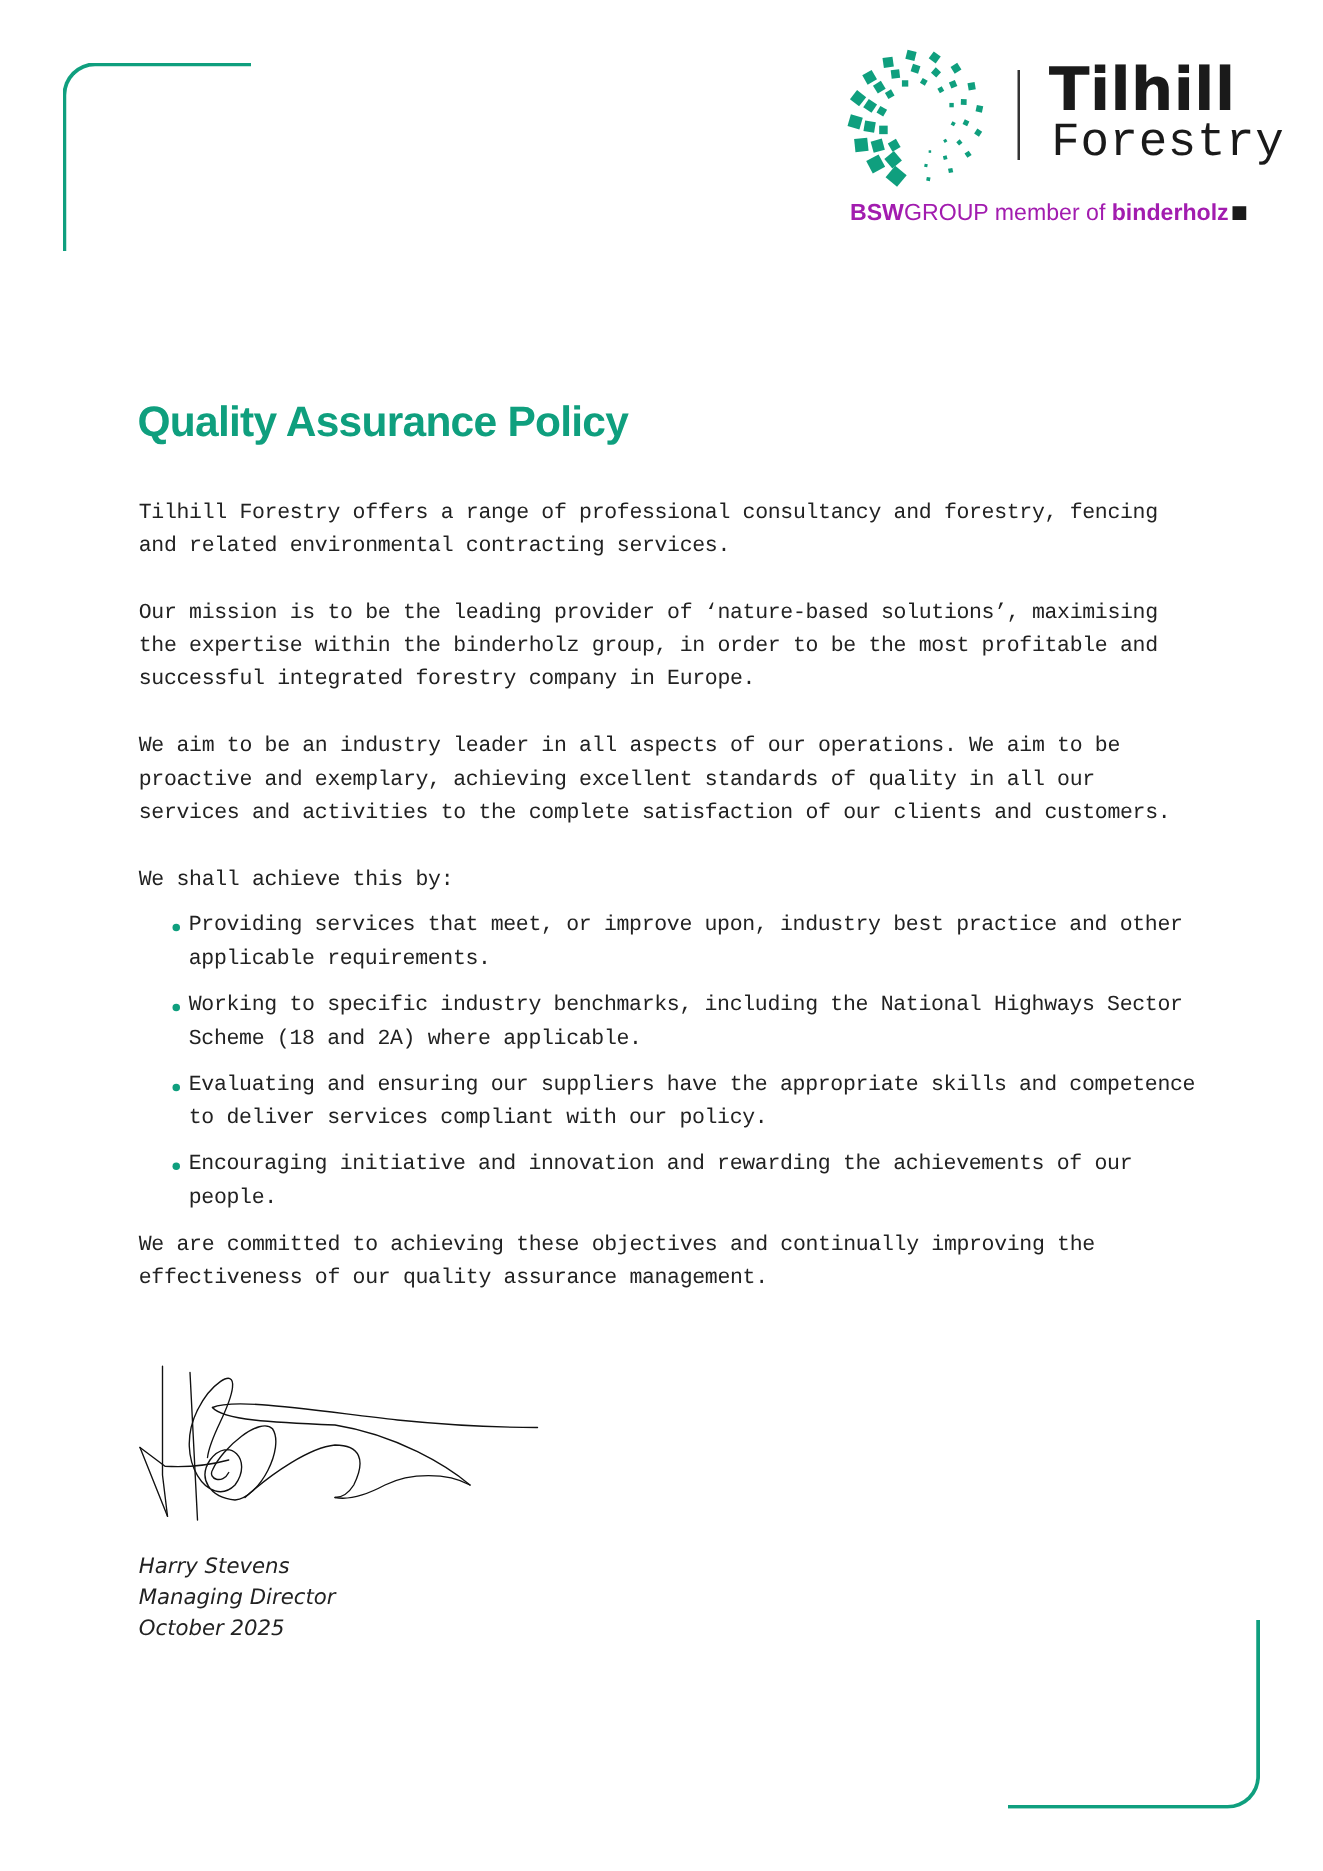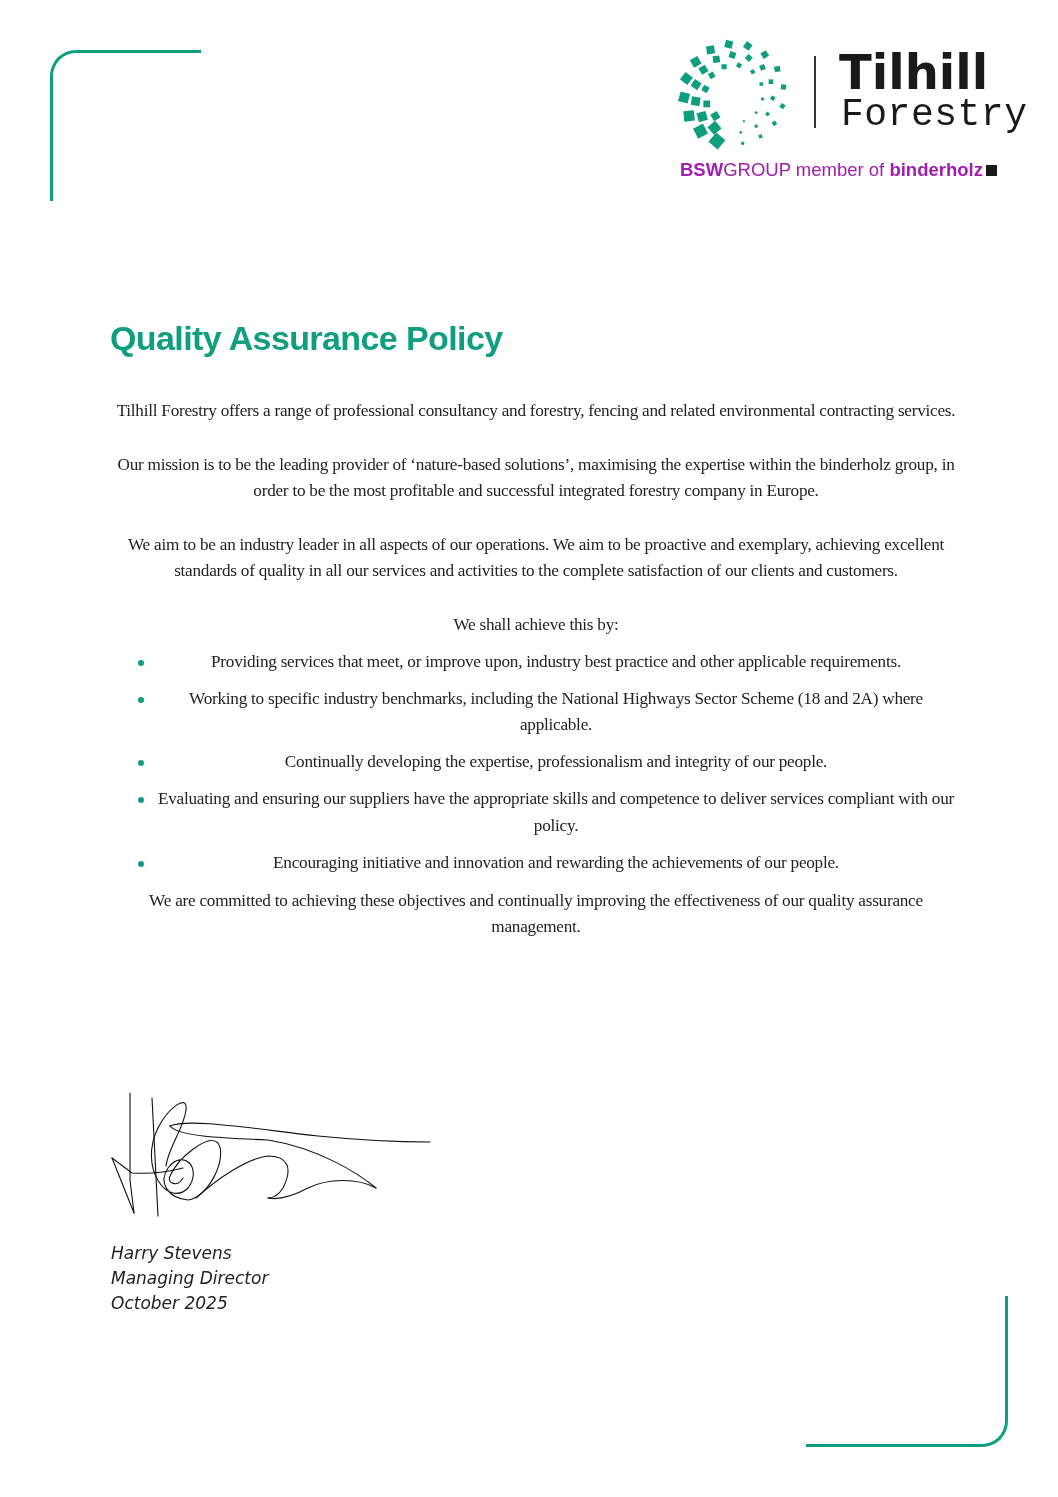--- a/index.html
+++ b/index.html
@@ -22,22 +22,22 @@
   .logo-tagline { position: absolute; left: 4px; top: 127px; font-family: Liberation Sans, sans-serif;
                   font-size: 18.5px; color: #a21caf; white-space: nowrap; line-height: 1; }
   .logo-tagline .b { font-weight: bold; }
   .logo-tagline .sq { display: inline-block; width: 11px; height: 11px; background: #1a1a1a; margin-left: 3px; vertical-align: 0px; }
 
   .title { position: absolute; left: 110px; top: 318px; margin: 0;
            font-family: Liberation Sans, sans-serif; font-weight: bold; font-size: 34px;
            color: var(--accent, #0f9f7e); letter-spacing: -0.6px; line-height: 1.2; }
 
   .body-text { position: absolute; left: 111px; top: 398px; width: 850px;
-               font-family: Liberation Serif, serif; font-size: 17.2px; line-height: 26.6px;
-               color: #222; letter-spacing: -0.25px; text-align: center; }
+               font-family: Liberation Mono, monospace; font-size: 17.2px; line-height: 26.6px;
+               color: #222; letter-spacing: -0.25px; }
   .body-text p { margin: 0 0 27px 0; }
   .body-text p.lead { margin-bottom: 10px; }
   .bullets { list-style: none; margin: 0 0 11px 0; padding: 0 0 0 40px; }
   .bullets li { position: relative; margin: 0 0 10.5px 0; }
   .bullets li .dot { position: absolute; left: -13px; top: 11px; width: 6px; height: 6px;
                      border-radius: 50%; background: var(--accent, #0f9f7e); }
   .signature { position: absolute; left: 108px; top: 1088px; width: 330px; height: 132px; }
   .signoff { position: absolute; left: 111px; top: 1241px; font-family: "DejaVu Sans", sans-serif;
              font-size: 17px; line-height: 25px; color: #222; }
   .signoff div { white-space: nowrap; font-style: italic; }
@@ -103,21 +103,20 @@
 <h1 class="title">Quality Assurance Policy</h1>
 
 <div class="body-text">
   <p>Tilhill Forestry offers a range of professional consultancy and forestry, fencing and related environmental contracting services.</p>
   <p>Our mission is to be the leading provider of ‘nature-based solutions’, maximising the expertise within the binderholz group, in order to be the most profitable and successful integrated forestry company in Europe.</p>
   <p>We aim to be an industry leader in all aspects of our operations. We aim to be proactive and exemplary, achieving excellent standards of quality in all our services and activities to the complete satisfaction of our clients and customers.</p>
   <p class="lead">We shall achieve this by:</p>
   <ul class="bullets">
     <li><span class="dot"></span><span>Providing services that meet, or improve upon, industry best practice and other applicable requirements.</span></li>
     <li><span class="dot"></span><span>Working to specific industry benchmarks, including the National Highways Sector Scheme (18 and 2A) where applicable.</span></li>
-    <li><span class="dot"></span><span>Continually developing the expertise, professionalism and integrity of our people.</span></li>
     <li><span class="dot"></span><span>Evaluating and ensuring our suppliers have the appropriate skills and competence to deliver services compliant with our policy.</span></li>
     <li><span class="dot"></span><span>Encouraging initiative and innovation and rewarding the achievements of our people.</span></li>
   </ul>
   <p>We are committed to achieving these objectives and continually improving the effectiveness of our quality assurance management.</p>
 </div>
 
 <svg class="signature" viewBox="0 0 330 132" fill="none" stroke="#111" stroke-width="1.1" stroke-linecap="round" stroke-linejoin="round">
   <path d="M22 5 L22 92 L26 125"></path>
   <path d="M44 10 C46 50 48 90 50 128"></path>
   <path d="M4 70 L24 85 C40 86 60 84 75 80"></path>

